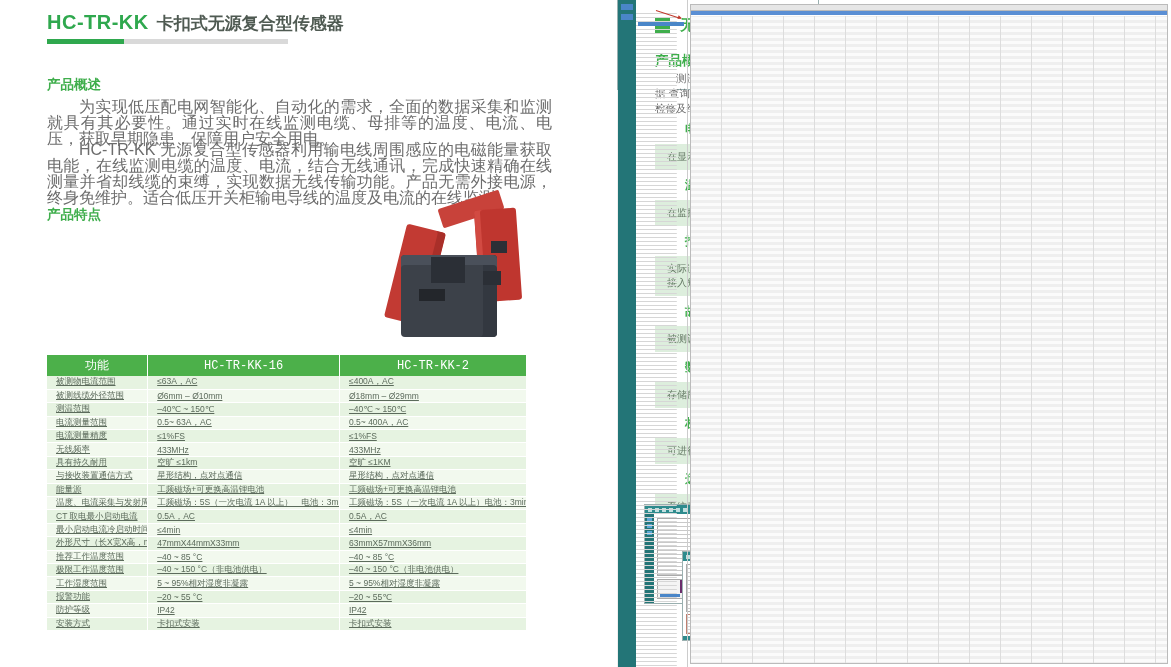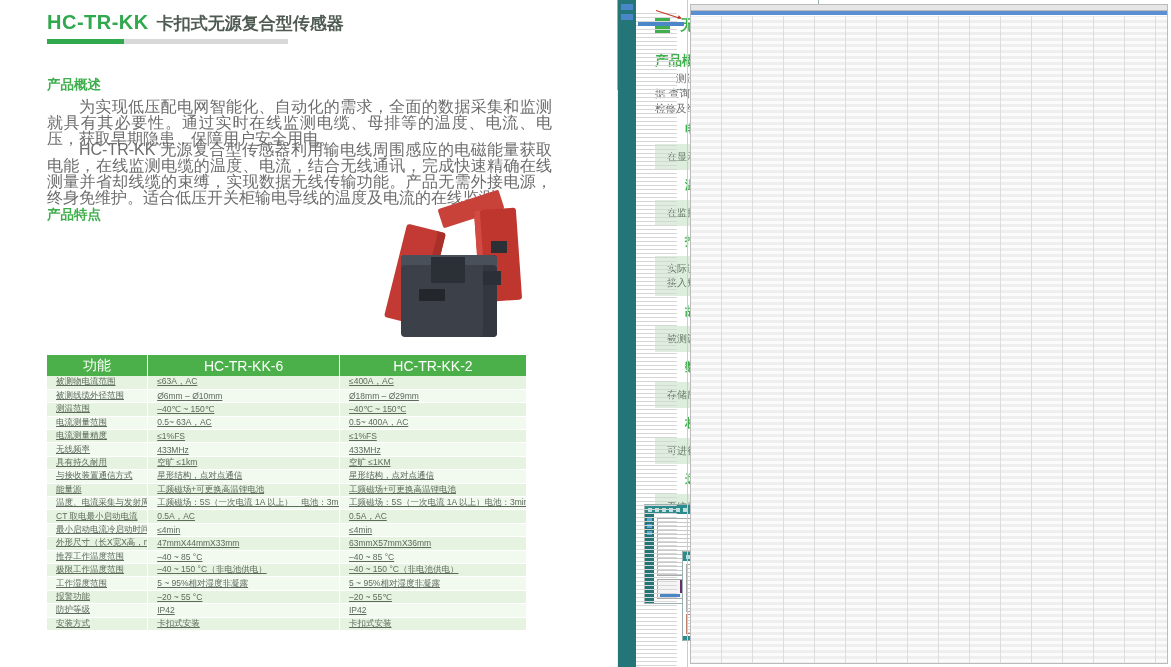--- a/index.html
+++ b/index.html
@@ -31,21 +31,21 @@
   .photo .arm-left { position:absolute; left:2px; top:30px; width:40px; height:96px; background:#c23a33; transform:rotate(14deg); border-radius:3px; box-shadow:inset -8px 0 0 #a92f29; }
   .photo .arm-right { position:absolute; right:12px; top:12px; width:42px; height:92px; background:#bf362f; transform:rotate(-4deg); border-radius:3px; box-shadow:inset 6px 0 0 #d24a42; }
   .photo .bracket { position:absolute; right:28px; top:2px; width:64px; height:20px; background:#c8423a; transform:rotate(-18deg); border-radius:2px; }
   .photo .clip { position:absolute; right:24px; top:44px; width:16px; height:12px; background:#2b2f36; }
   .photo .clip2 { position:absolute; right:30px; top:74px; width:18px; height:14px; background:#2b2f36; }
   .photo .label { position:absolute; left:26px; bottom:44px; width:26px; height:12px; background:#23262b; }
 
   
   .spec { position:absolute; left:47px; top:355px; width:480px; border-collapse:collapse; table-layout:fixed; }
   .spec col.c1 { width:21%; } .spec col.c2 { width:40%; } .spec col.c3 { width:39%; }
-  .spec th { background:#4cb04a; color:#fff; font-size:14px; font-weight:normal; height:21px; text-align:center; border-right:1px solid #fff; }
+  .spec th { background:#4cb04a; color:#fff; font-size:12px; font-weight:normal; height:21px; text-align:center; border-right:1px solid #fff;font-family:Liberation Mono, monospace; }
   .spec td { font-size:8.5px; color:#5c6b5c; height:13.4px; padding:0 0 0 9px; border-bottom:1px solid #fff; border-right:1px solid #fff; white-space:nowrap; overflow:hidden;text-decoration:underline; }
   .spec tr:nth-child(odd) td { background:#e6f3e1; }
   .spec tr:nth-child(even) td { background:#f2f9ee; }
 
   
   .half-right { position:absolute; left:618px; top:0; width:553px; height:667px; }
   .r-title-row { position:absolute; left:37px; top:16px; display:flex; align-items:center; }
   .r-square { width:15px; height:15px; background:#3fae4c; margin-right:10px; }
   .r-title { font-size:15px; font-weight:bold; color:#3fae4c; letter-spacing:1px; }
   .r-overview-head { position:absolute; left:37px; top:52px; }
@@ -153,21 +153,21 @@
 
     <table class="spec">
       <colgroup>
           <col class="c1">
           <col class="c2">
           <col class="c3">
         </colgroup>
       <thead>
         <tr>
           <th>功能</th>
-          <th>HC-TR-KK-6</th>
+          <th>HC-TR-KK-16</th>
           <th>HC-TR-KK-2</th>
         </tr>
       </thead>
       <tbody>
 
           <tr>
             <td>被测物电流范围</td>
             <td>≤63A，AC</td>
             <td>≤400A，AC</td>
           </tr>

